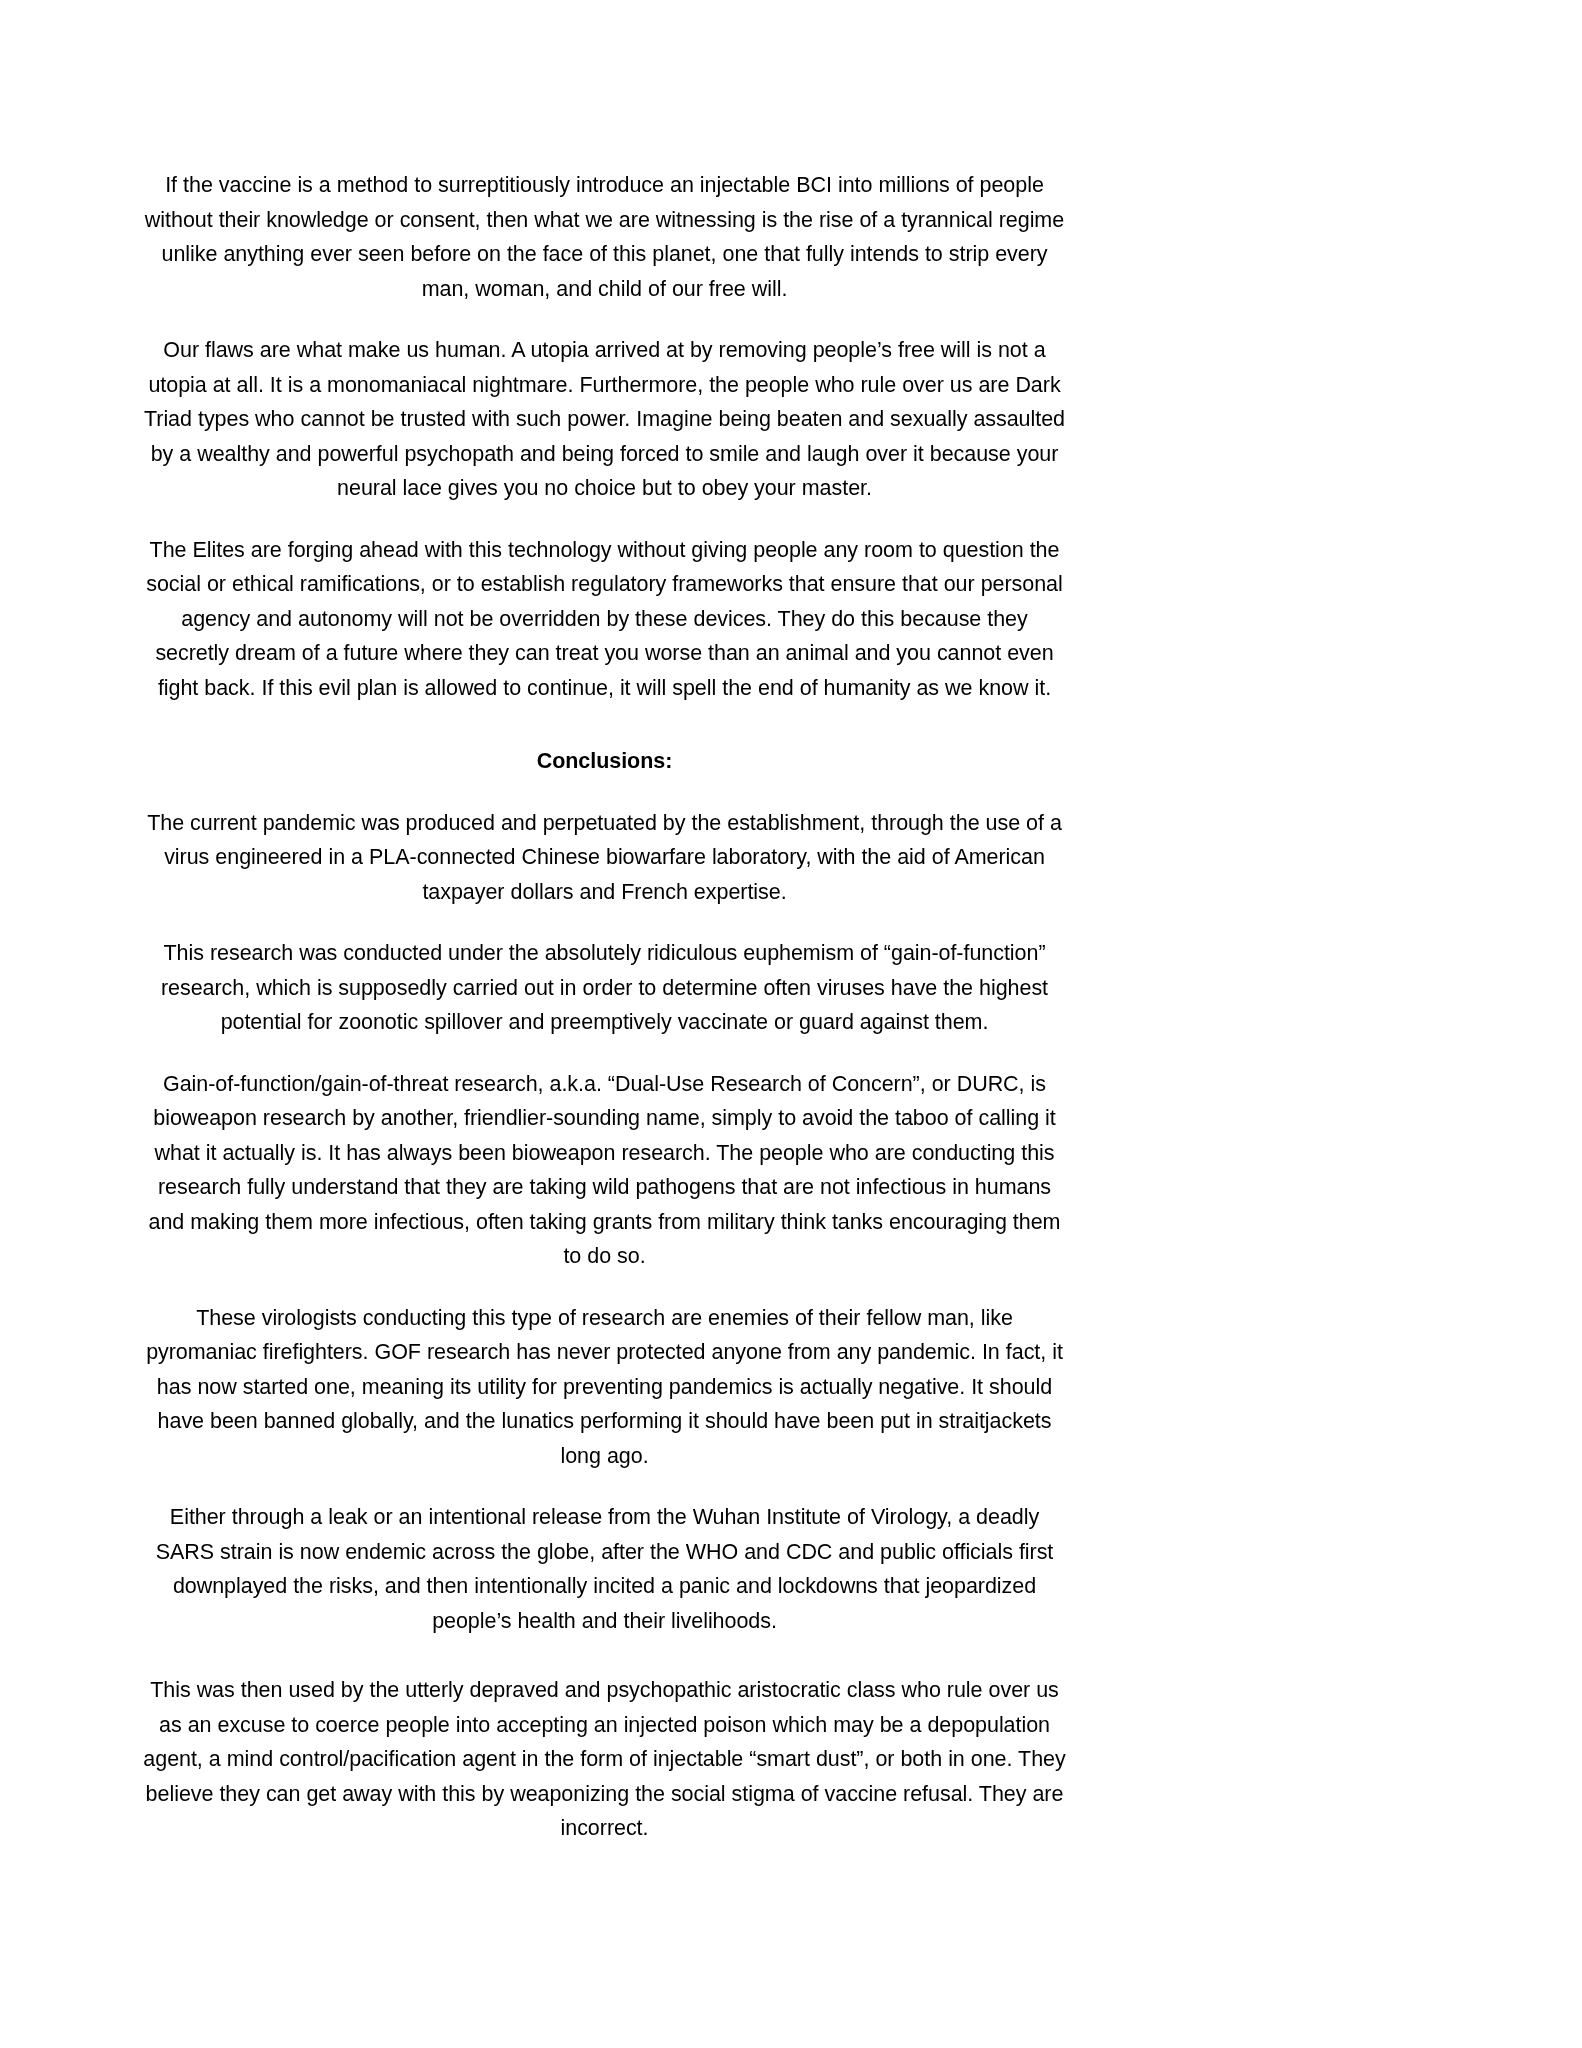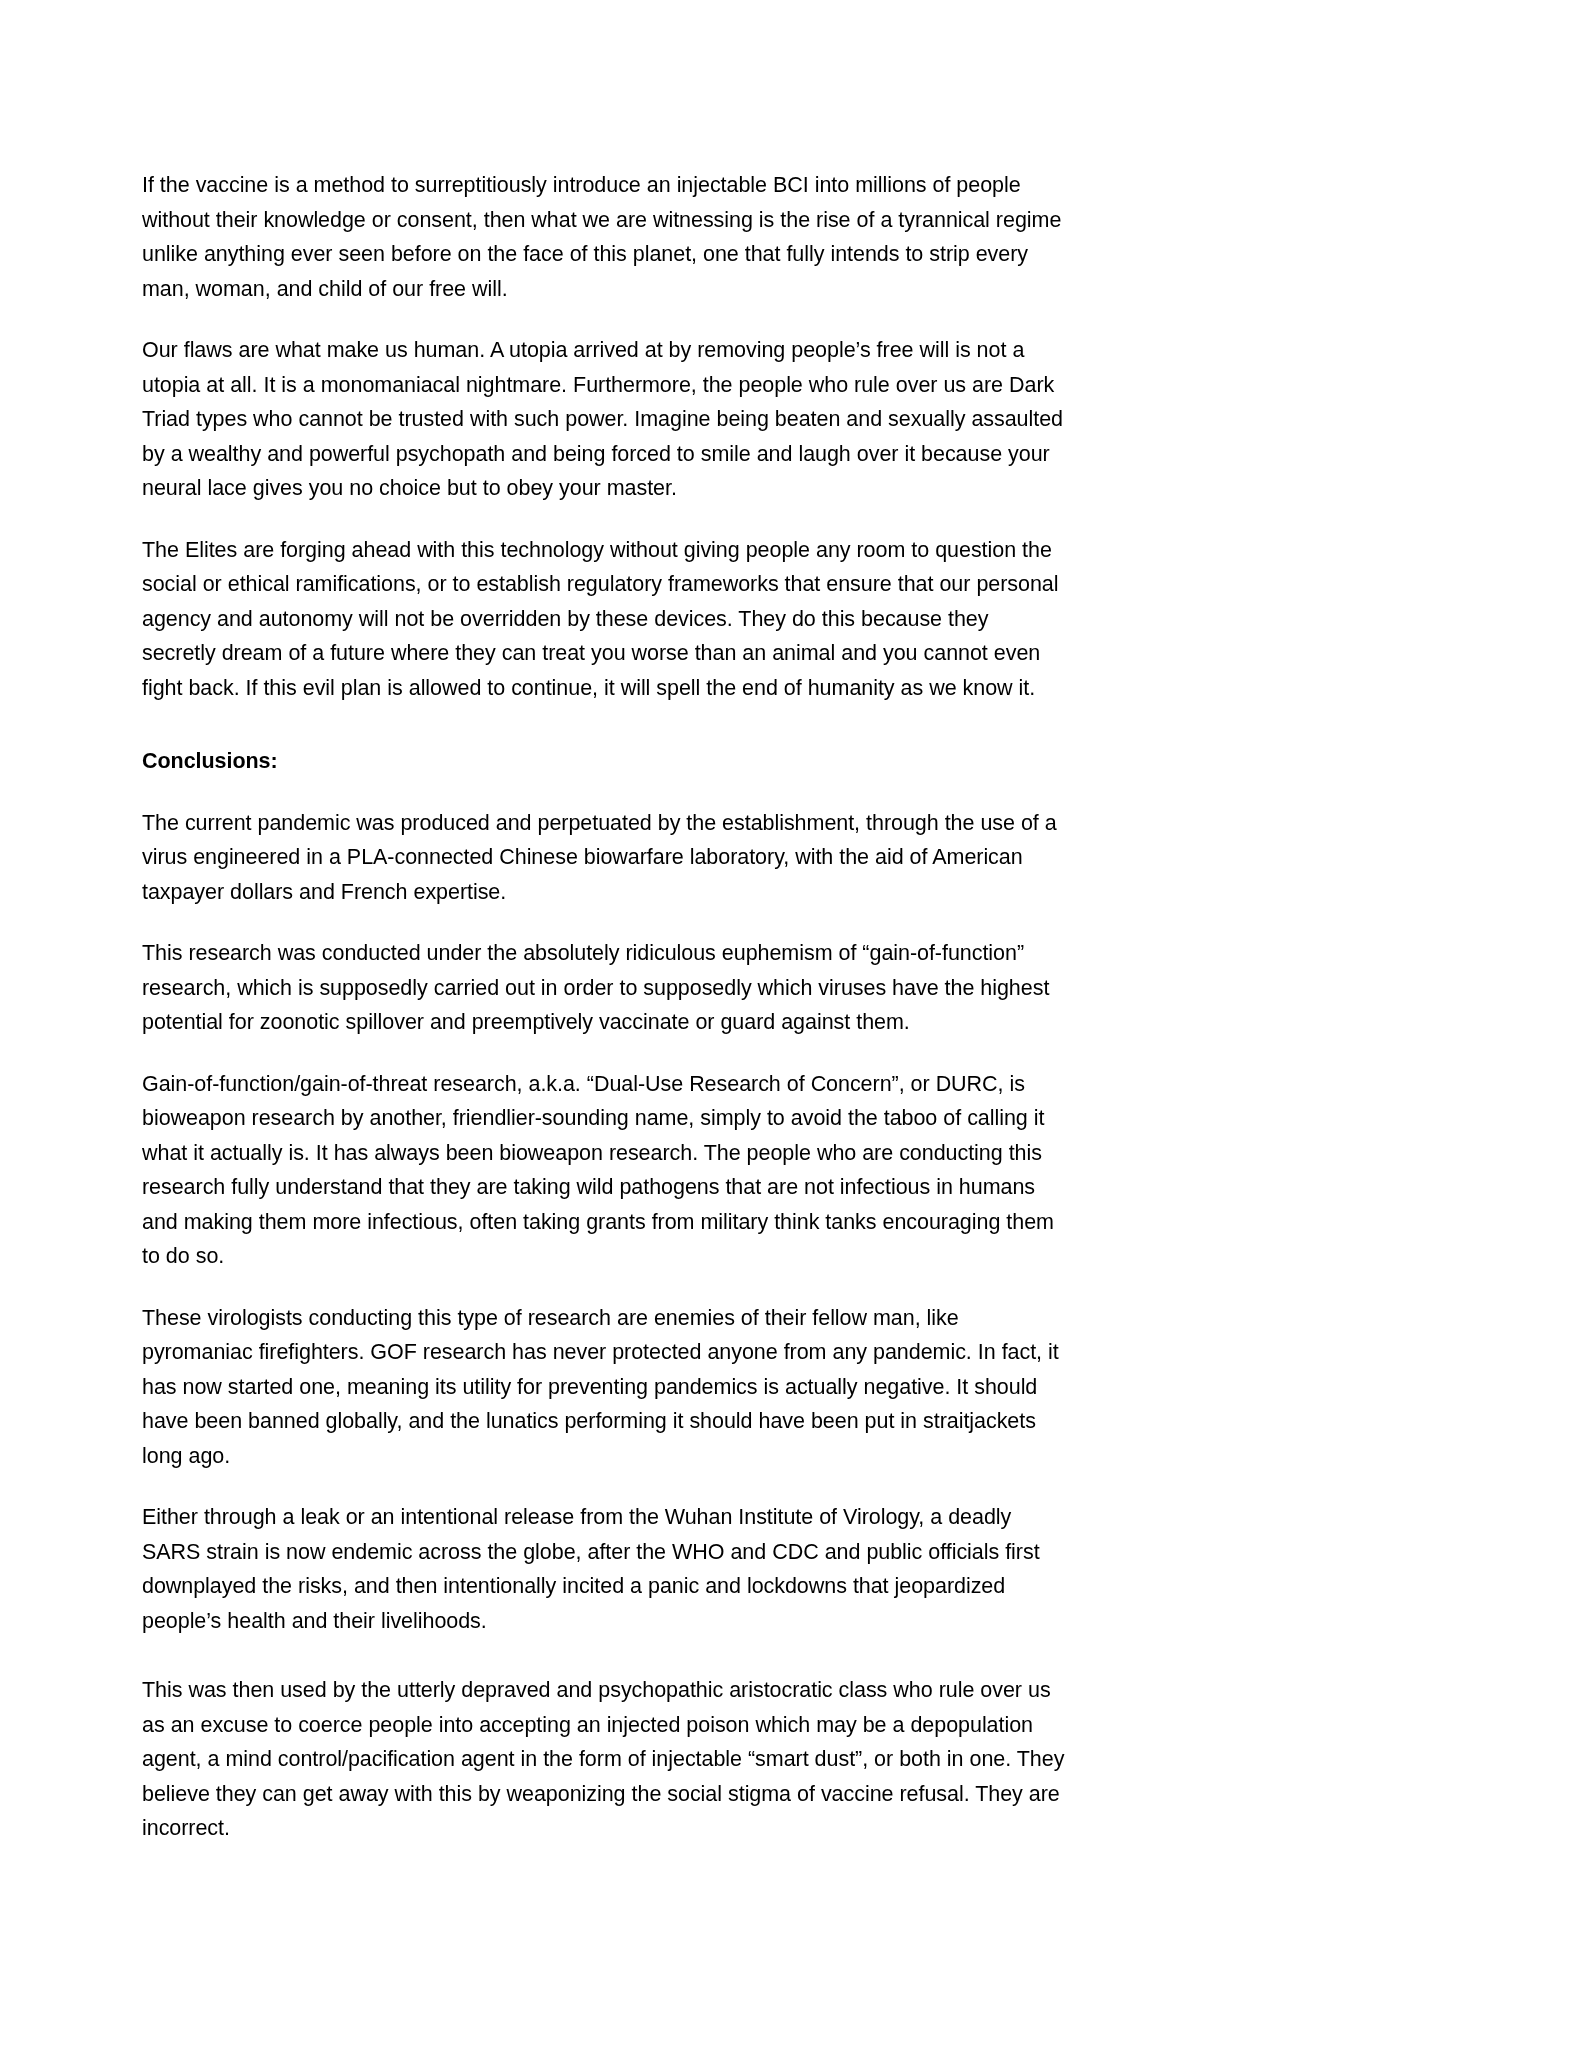--- a/index.html
+++ b/index.html
@@ -22,21 +22,21 @@
     position: absolute;
     left: 142px;
     top: 168px;
     width: 925px;
   }
   .para {
     font-size: 21.5px;
     line-height: 34.5px;
     color: #000000;
     margin: 0 0 27px 0;
-    text-align: left;
+    text-align: center;
     letter-spacing: -0.05px;
     word-spacing: 0.1px;
     -webkit-font-smoothing: antialiased;
   }
   .para:last-child {
     margin-bottom: 0;
     margin-top: 35px;
   }
   .para.heading {
     font-weight: bold;
@@ -53,21 +53,21 @@
     <p class="para">If the vaccine is a method to surreptitiously introduce an injectable BCI into millions of people without their knowledge or consent, then what we are witnessing is the rise of a tyrannical regime unlike anything ever seen before on the face of this planet, one that fully intends to strip every man, woman, and child of our free will.</p>
 
     <p class="para">Our flaws are what make us human. A utopia arrived at by removing people’s free will is not a utopia at all. It is a monomaniacal nightmare. Furthermore, the people who rule over us are Dark Triad types who cannot be trusted with such power. Imagine being beaten and sexually assaulted by a wealthy and powerful psychopath and being forced to smile and laugh over it because your neural lace gives you no choice but to obey your master.</p>
 
     <p class="para">The Elites are forging ahead with this technology without giving people any room to question the social or ethical ramifications, or to establish regulatory frameworks that ensure that our personal agency and autonomy will not be overridden by these devices. They do this because they secretly dream of a future where they can treat you worse than an animal and you cannot even fight back. If this evil plan is allowed to continue, it will spell the end of humanity as we know it.</p>
 
     <p class="para heading">Conclusions:</p>
 
     <p class="para">The current pandemic was produced and perpetuated by the establishment, through the use of a virus engineered in a PLA-connected Chinese biowarfare laboratory, with the aid of American taxpayer dollars and French expertise.</p>
 
-    <p class="para">This research was conducted under the absolutely ridiculous euphemism of “gain-of-function” research, which is supposedly carried out in order to supposedly which viruses have the highest potential for zoonotic spillover and preemptively vaccinate or guard against them.</p>
+    <p class="para">This research was conducted under the absolutely ridiculous euphemism of “gain-of-function” research, which is supposedly carried out in order to determine often viruses have the highest potential for zoonotic spillover and preemptively vaccinate or guard against them.</p>
 
     <p class="para">Gain-of-function/gain-of-threat research, a.k.a. “Dual-Use Research of Concern”, or DURC, is bioweapon research by another, friendlier-sounding name, simply to avoid the taboo of calling it what it actually is. It has always been bioweapon research. The people who are conducting this research fully understand that they are taking wild pathogens that are not infectious in humans and making them more infectious, often taking grants from military think tanks encouraging them to do so.</p>
 
     <p class="para">These virologists conducting this type of research are enemies of their fellow man, like pyromaniac firefighters. GOF research has never protected anyone from any pandemic. In fact, it has now started one, meaning its utility for preventing pandemics is actually negative. It should have been banned globally, and the lunatics performing it should have been put in straitjackets long ago.</p>
 
     <p class="para">Either through a leak or an intentional release from the Wuhan Institute of Virology, a deadly SARS strain is now endemic across the globe, after the WHO and CDC and public officials first downplayed the risks, and then intentionally incited a panic and lockdowns that jeopardized people’s health and their livelihoods.</p>
 
     <p class="para">This was then used by the utterly depraved and psychopathic aristocratic class who rule over us as an excuse to coerce people into accepting an injected poison which may be a depopulation agent, a mind control/pacification agent in the form of injectable “smart dust”, or both in one. They believe they can get away with this by weaponizing the social stigma of vaccine refusal. They are incorrect.</p>
 
   </div>

